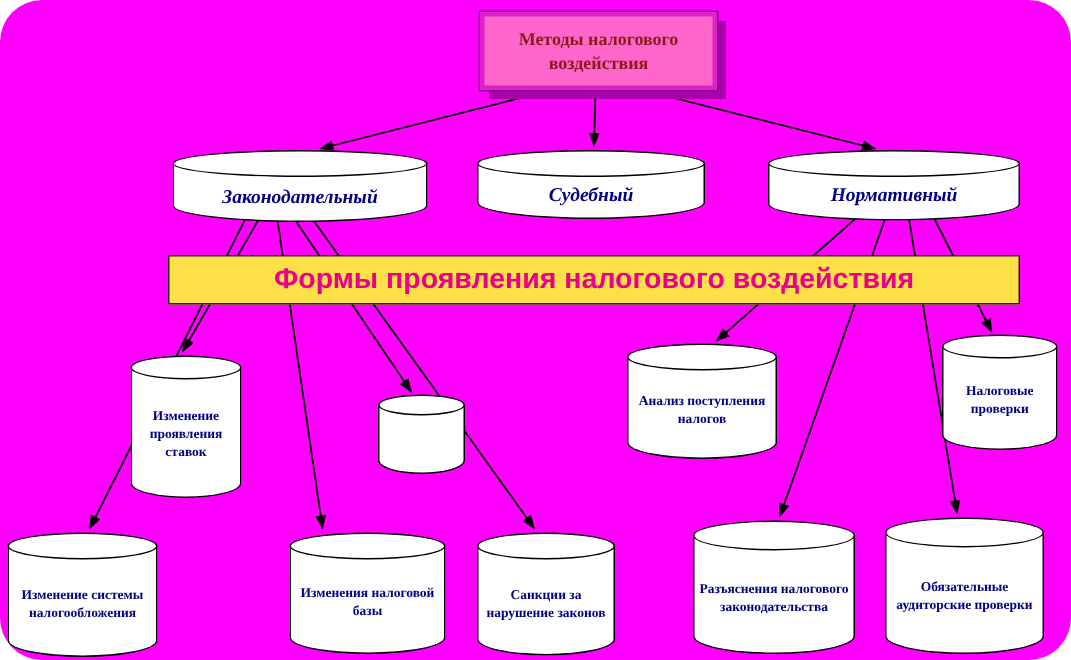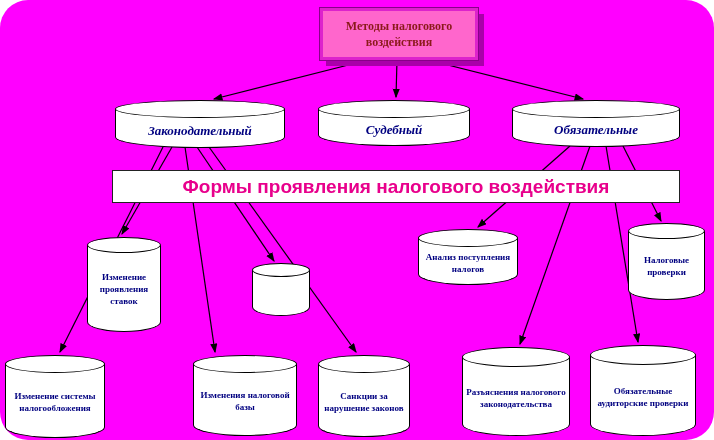--- a/index.html
+++ b/index.html
@@ -22,21 +22,21 @@
     display:flex;align-items:center;justify-content:center;text-align:center;
   }
   .title-box .txt{
     font-weight:bold;font-size:12px;line-height:1.35;color:#8b1a1a;
     padding:0 8px;
   }
 
   
   .banner{
     position:absolute;left:112px;top:170px;width:566px;height:31px;z-index:2;
-    background:#ffffff;border:1px solid #222;
+    background:#fde047;border:1px solid #222;
     display:flex;align-items:center;justify-content:center;
   }
   .banner .txt{
     font-family:"Liberation Sans", sans-serif;
     font-weight:bold;font-size:19px;color:#e8008c;white-space:nowrap;
   }
 
   
   .cyl{position:absolute;z-index:3;}
   .cyl-body{
@@ -101,35 +101,35 @@
 
   <div class="cyl" style="left:318px;top:100px;width:152px;height:46px;--ry:9px;">
     <div class="cyl-body"></div>
     <div class="cyl-top"></div>
     <div class="cyl-label lvl1">Судебный</div>
   </div>
 
   <div class="cyl" style="left:512px;top:100px;width:168px;height:47px;--ry:9px;">
     <div class="cyl-body"></div>
     <div class="cyl-top"></div>
-    <div class="cyl-label lvl1">Обязательные</div>
+    <div class="cyl-label lvl1">Нормативный</div>
   </div>
 
   <div class="cyl" style="left:87px;top:237px;width:74px;height:95px;--ry:8px;">
     <div class="cyl-body"></div>
     <div class="cyl-top"></div>
     <div class="cyl-label small">Изменение проявления ставок</div>
   </div>
 
   <div class="cyl" style="left:252px;top:263px;width:58px;height:53px;--ry:7px;">
     <div class="cyl-body"></div>
     <div class="cyl-top"></div>
   </div>
 
-  <div class="cyl" style="left:418px;top:229px;width:100px;height:56px;--ry:9px;">
+  <div class="cyl" style="left:418px;top:229px;width:100px;height:77px;--ry:9px;">
     <div class="cyl-body"></div>
     <div class="cyl-top"></div>
     <div class="cyl-label small">Анализ поступления налогов</div>
   </div>
 
   <div class="cyl" style="left:628px;top:223px;width:77px;height:77px;--ry:8px;">
     <div class="cyl-body"></div>
     <div class="cyl-top"></div>
     <div class="cyl-label small">Налоговые проверки</div>
   </div>

